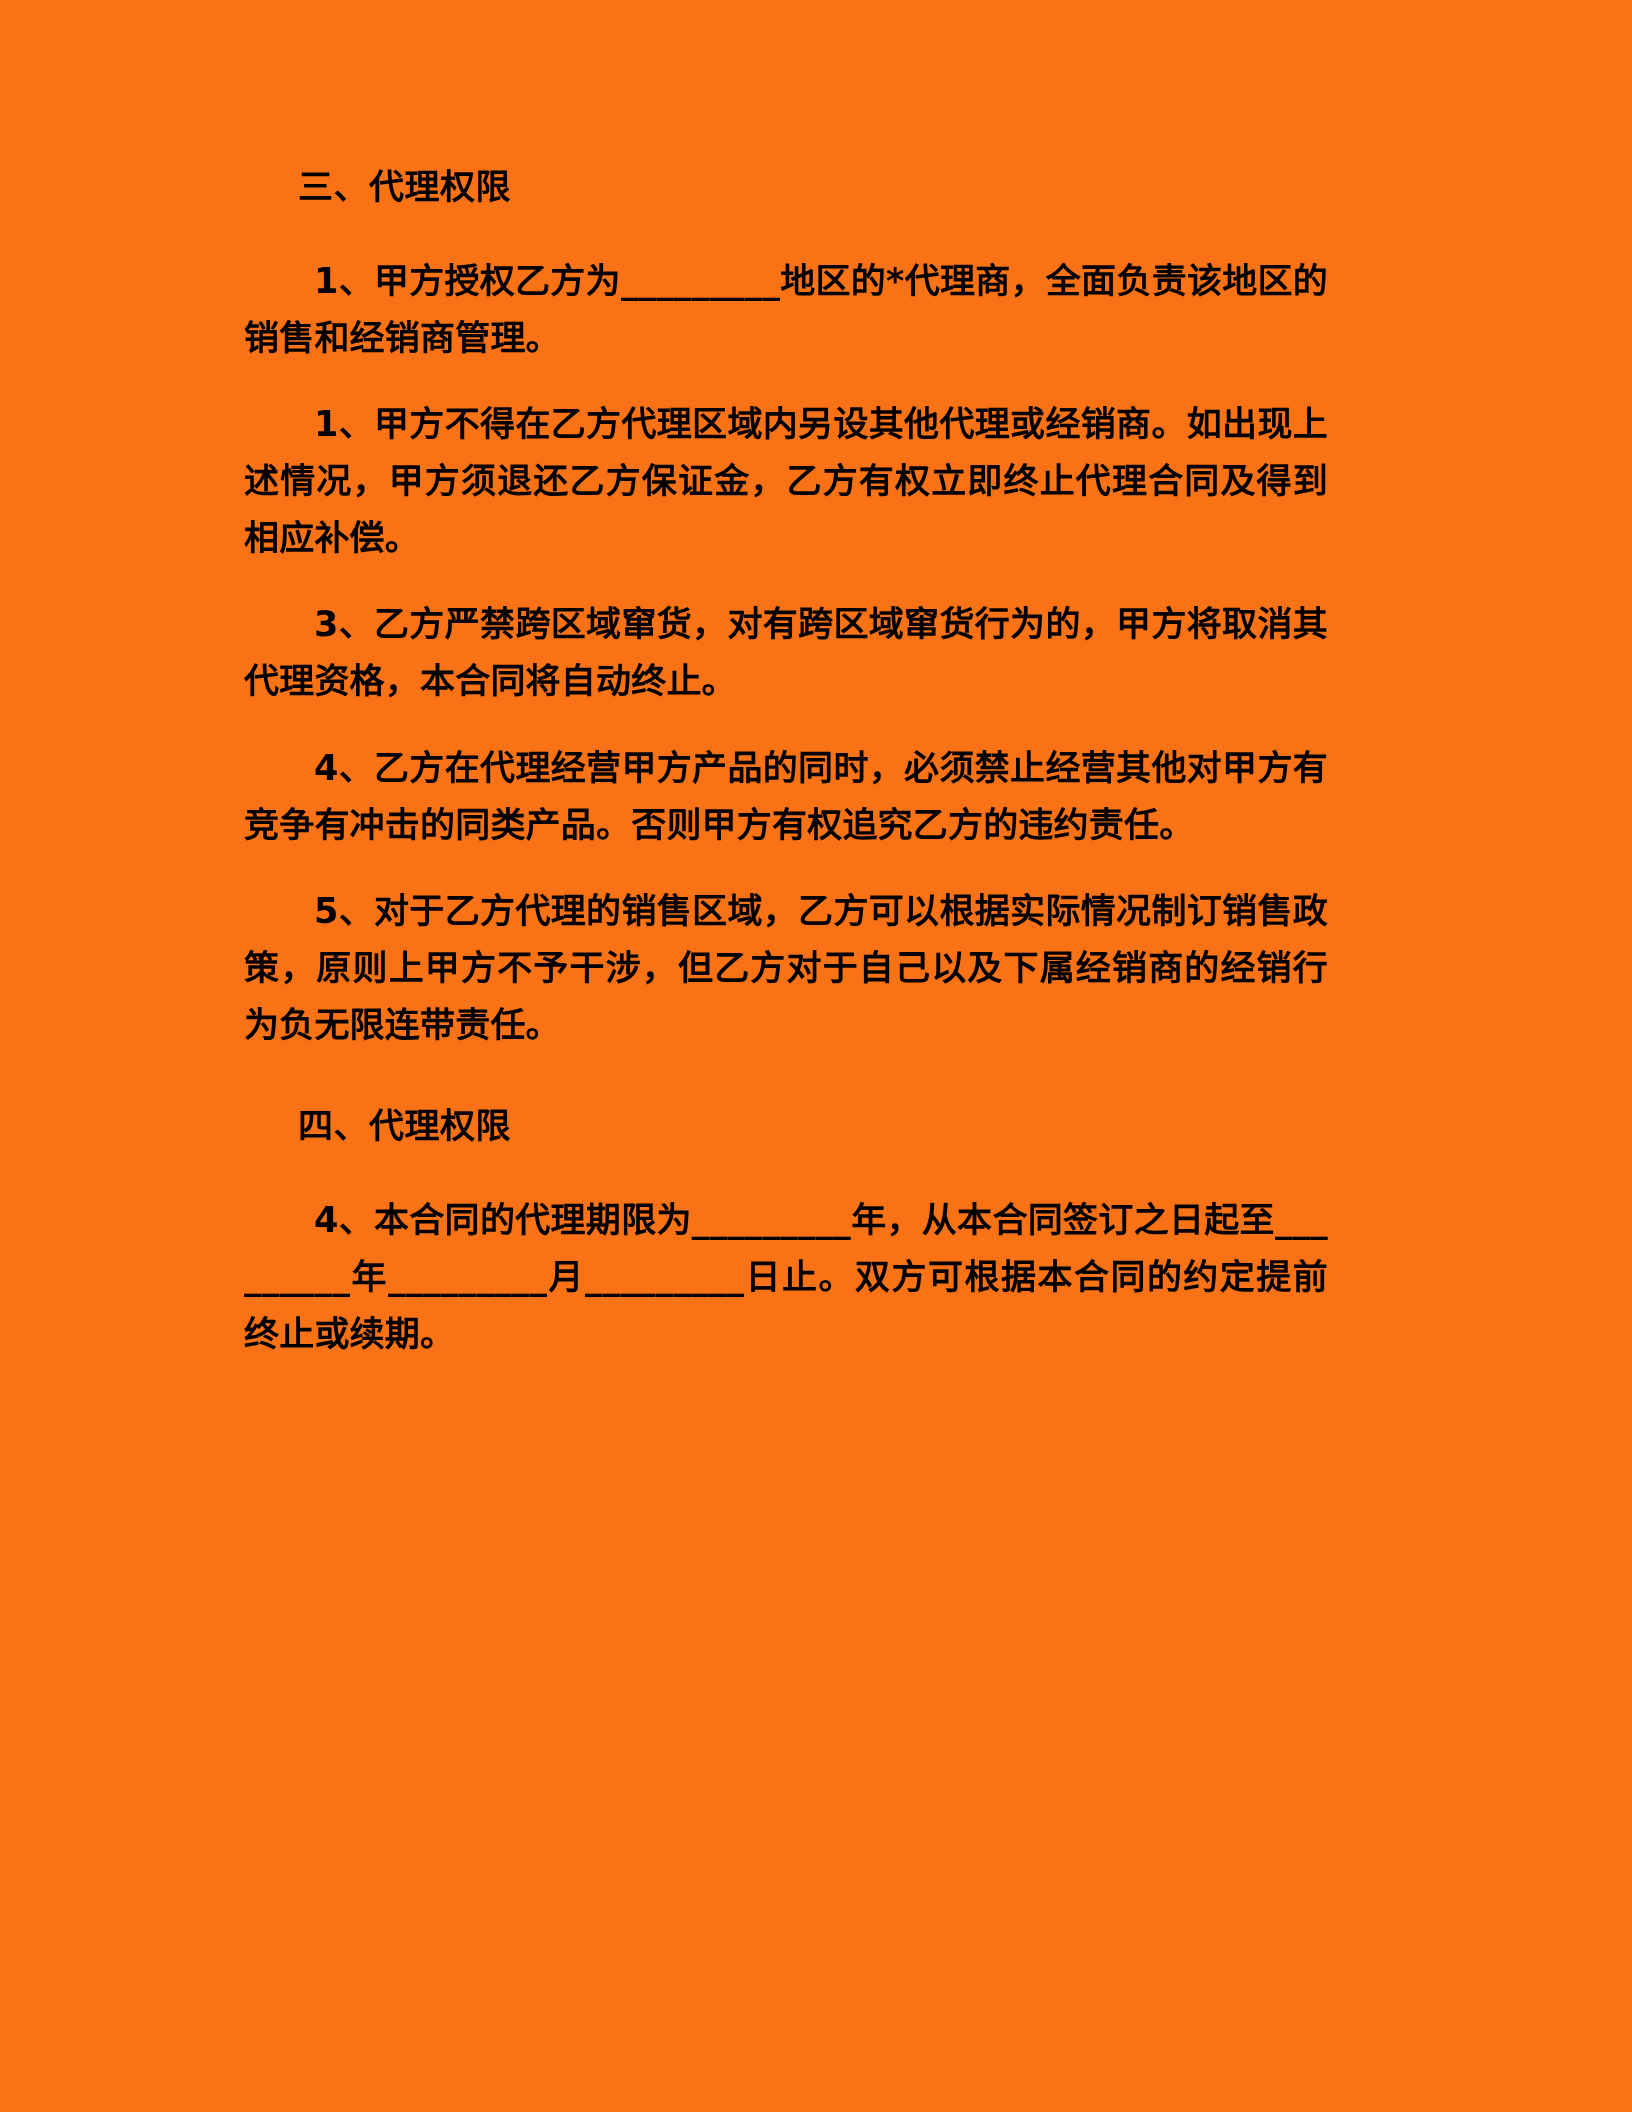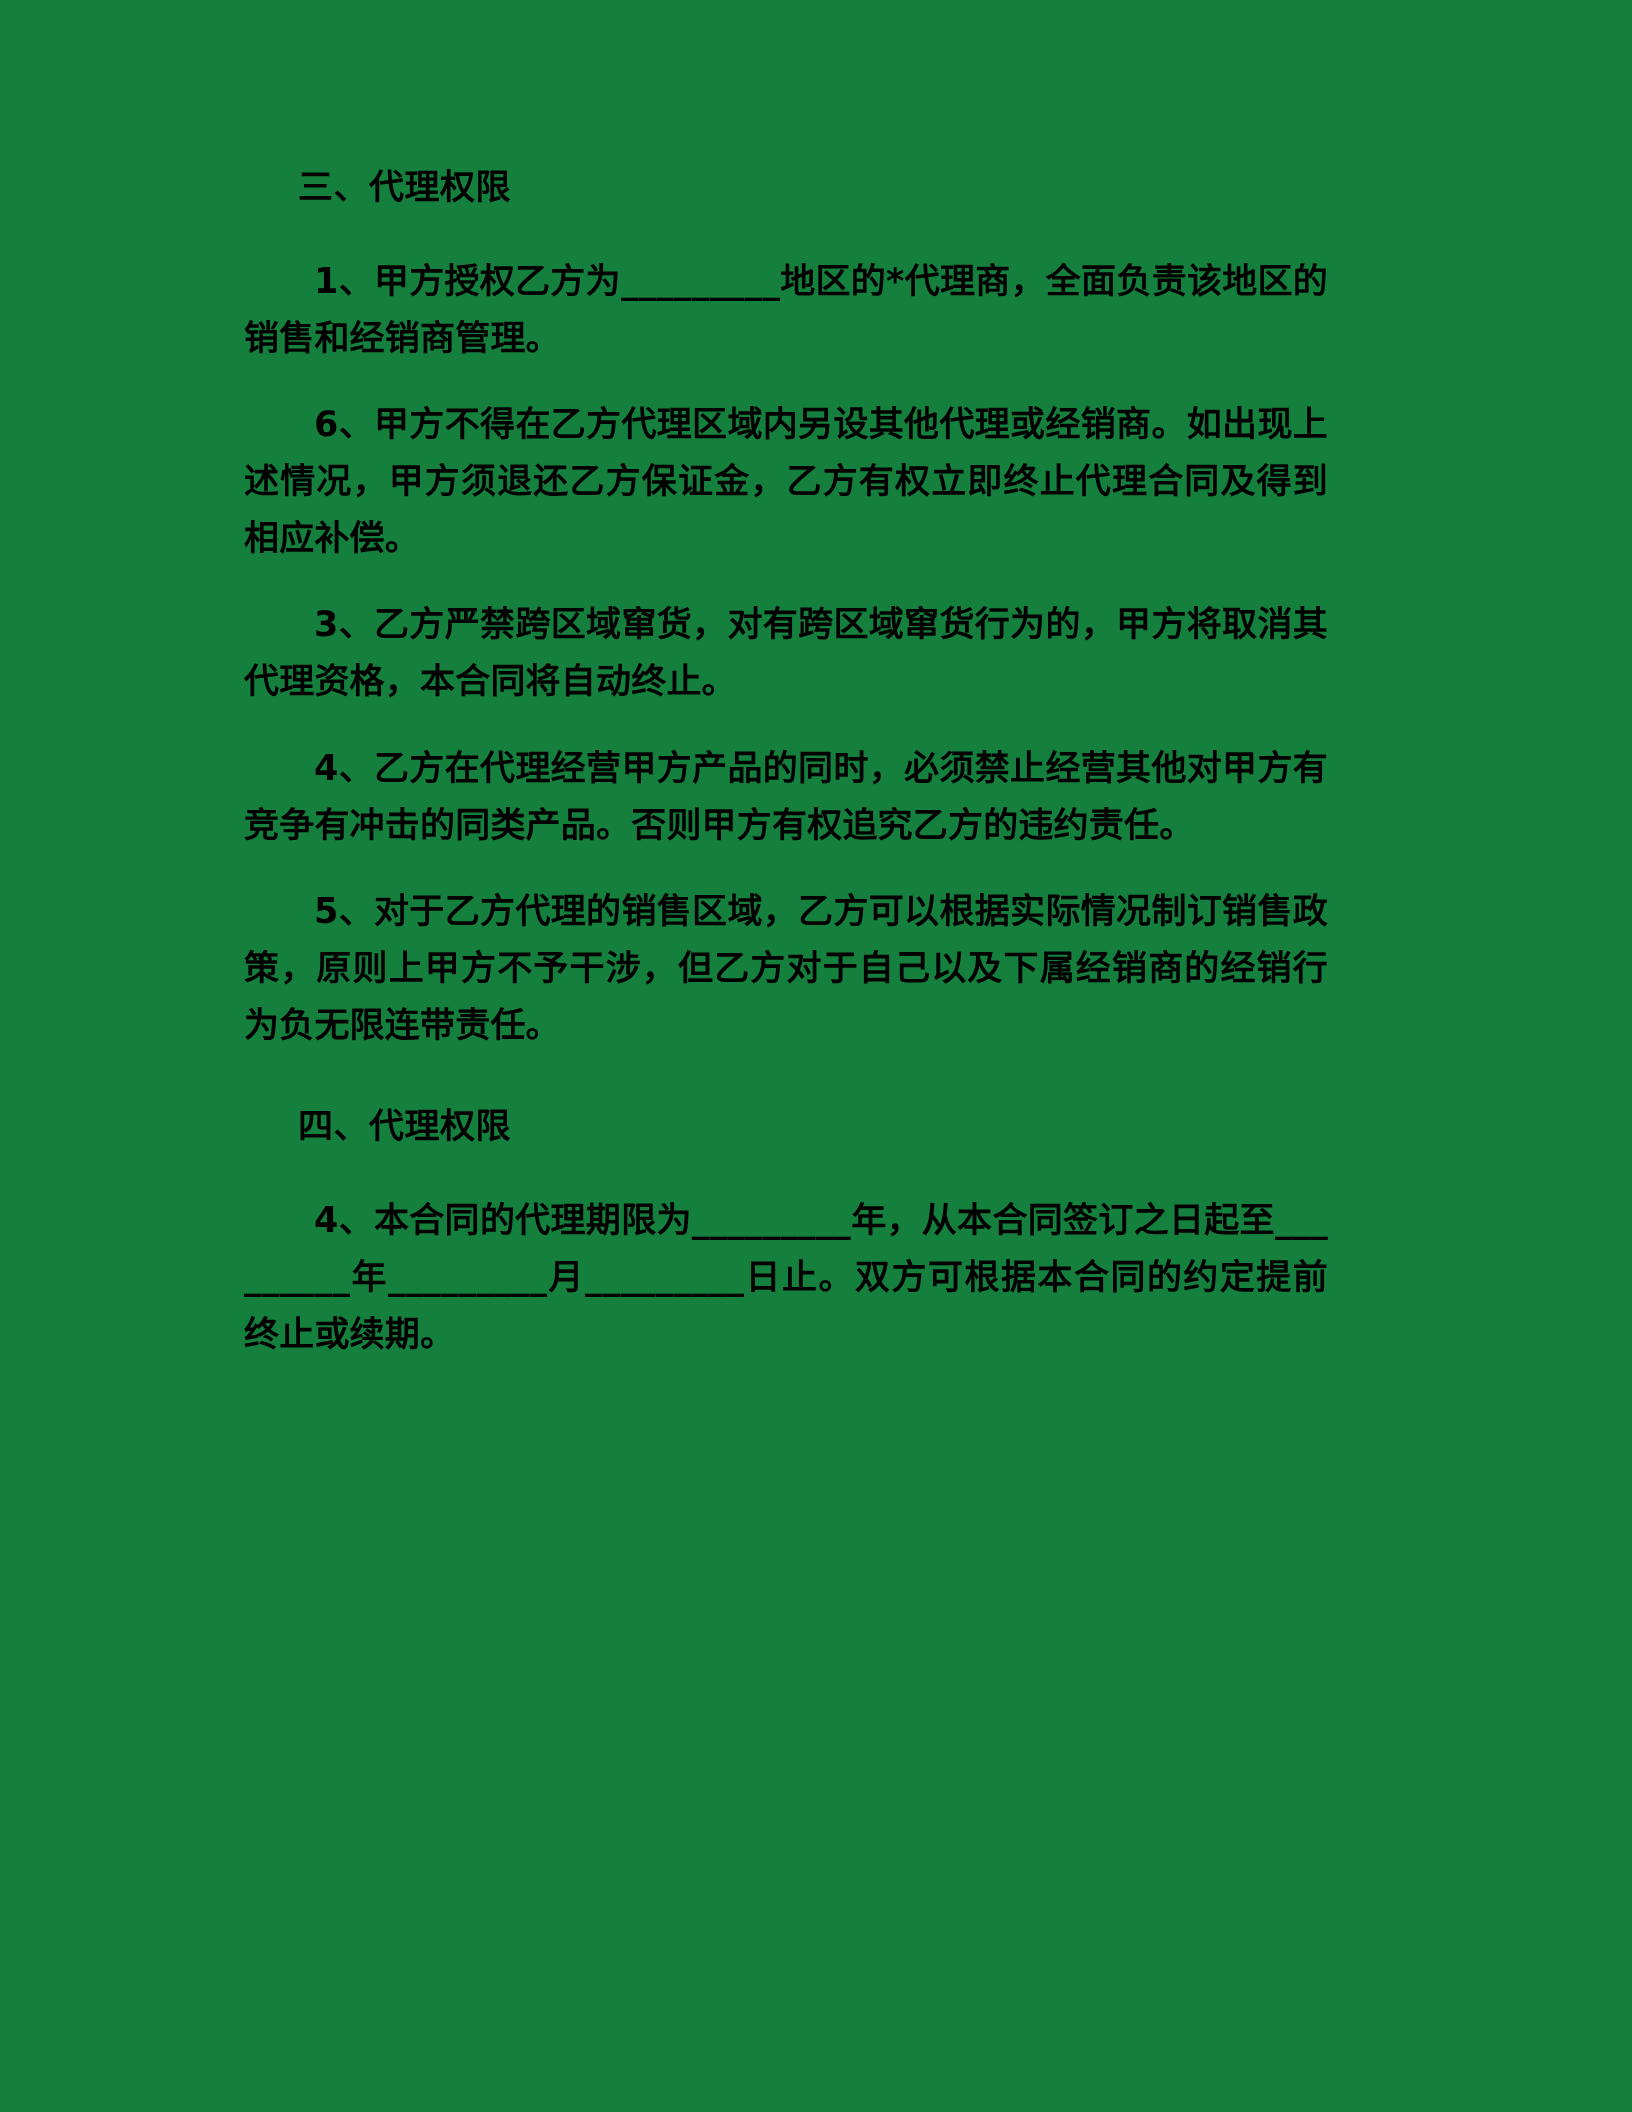--- a/index.html
+++ b/index.html
@@ -11,21 +11,21 @@
     width: 1632px;
     min-height: 2112px;
     font-family: "DejaVu Sans", "Liberation Sans", sans-serif;
     color: #000000;
   }
   .page {
     box-sizing: border-box;
     width: 1632px;
     min-height: 2112px;
     padding: 170px 200px 120px 228px;
-    background: #15803d;
+    background: #f97316;
   }
   .doc-body {
     width: 1100px;
   }
   .heading {
     font-size: 35px;
     font-weight: 700;
     line-height: 1.0;
     margin: 0 0 48px 0;
     text-indent: 70px;
@@ -49,21 +49,21 @@
 </head>
 <body>
 
 <div class="page">
   <div class="doc-body">
 
     <p class="heading">三、代理权限</p>
 
     <p class="para">1、甲方授权乙方为_________地区的*代理商，全面负责该地区的销售和经销商管理。</p>
 
-    <p class="para">6、甲方不得在乙方代理区域内另设其他代理或经销商。如出现上述情况，甲方须退还乙方保证金，乙方有权立即终止代理合同及得到相应补偿。</p>
+    <p class="para">1、甲方不得在乙方代理区域内另设其他代理或经销商。如出现上述情况，甲方须退还乙方保证金，乙方有权立即终止代理合同及得到相应补偿。</p>
 
     <p class="para">3、乙方严禁跨区域窜货，对有跨区域窜货行为的，甲方将取消其代理资格，本合同将自动终止。</p>
 
     <p class="para">4、乙方在代理经营甲方产品的同时，必须禁止经营其他对甲方有竞争有冲击的同类产品。否则甲方有权追究乙方的违约责任。</p>
 
     <p class="para">5、对于乙方代理的销售区域，乙方可以根据实际情况制订销售政策，原则上甲方不予干涉，但乙方对于自己以及下属经销商的经销行为负无限连带责任。</p>
 
     <div class="section-gap"></div>
 
     <p class="heading">四、代理权限</p>

